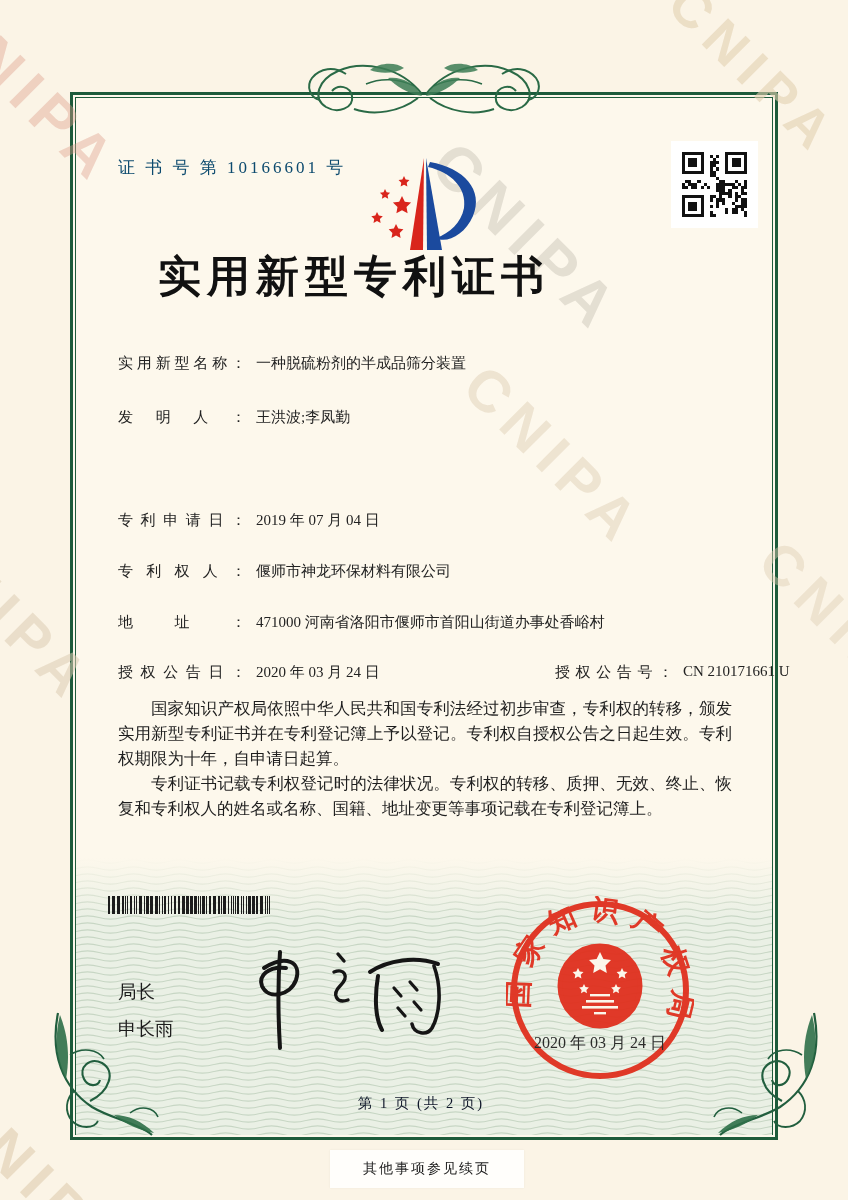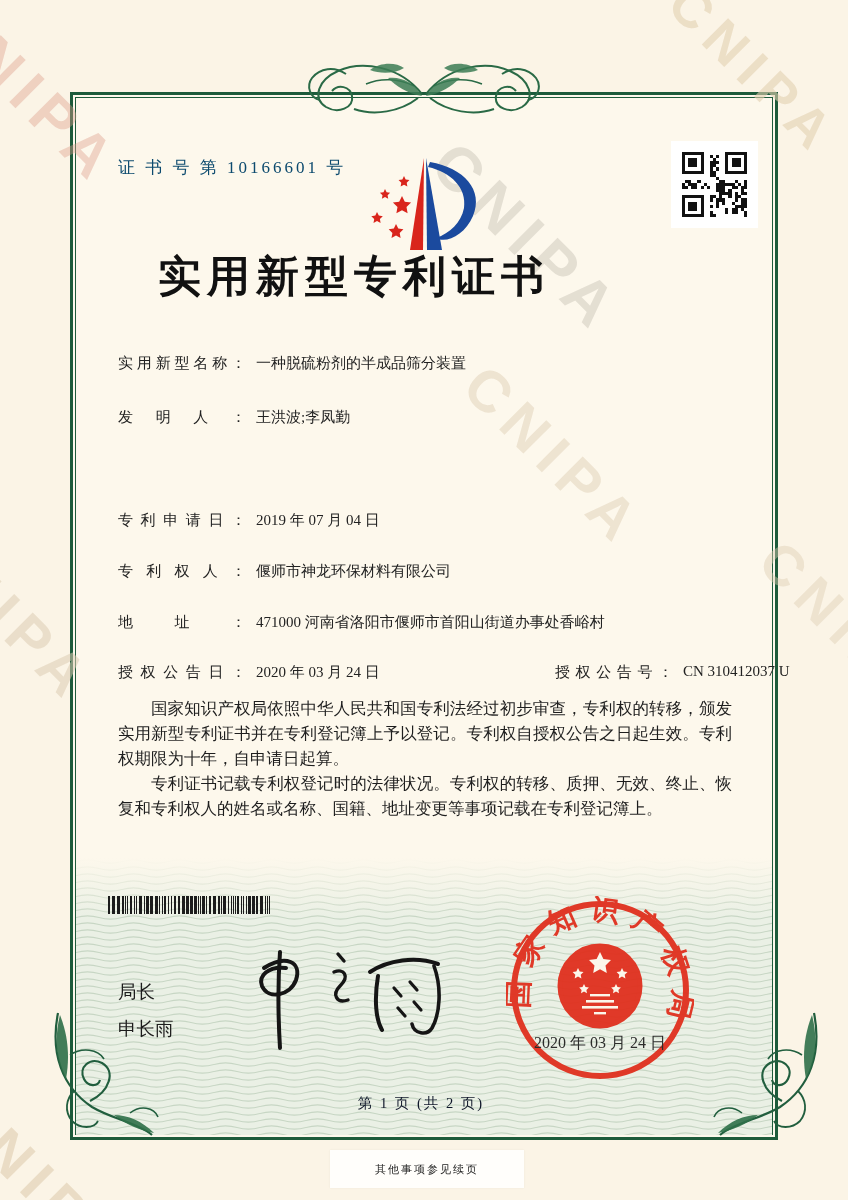--- a/index.html
+++ b/index.html
@@ -45,21 +45,21 @@
   .seal{position:absolute;left:506px;top:896px;width:188px;height:188px;z-index:5;opacity:.95;}
 
   .corner-orn{position:absolute;z-index:3;}
   .top-orn{position:absolute;left:296px;top:56px;z-index:3;}
 
   .page-footer{position:absolute;left:70px;top:1094px;width:702px;text-align:center;
                font-size:14.5px;letter-spacing:2px;color:#0f172a;z-index:4;}
 
   .cont-box{position:absolute;left:330px;top:1150px;width:194px;height:38px;background:#fffefb;
             z-index:4;display:flex;align-items:center;justify-content:center;
-            font-size:11px;letter-spacing:2px;color:#222;box-shadow:0 0 2px rgba(0,0,0,.06);}
+            font-size:14px;letter-spacing:2px;color:#222;box-shadow:0 0 2px rgba(0,0,0,.06);}
 </style>
 </head>
 <body>
 
 <div class="page">
 
   <div class="wm" style="left:-30px;top:-15px;font-size:60px;color:rgba(222,160,140,.42);">CNIPA</div>
   <div class="wm" style="left:700px;top:-28px;font-size:54px;color:rgba(226,208,176,.6);">CNIPA</div>
   <div class="wm" style="left:468px;top:128px;font-size:62px;color:rgba(186,181,168,.38);">CNIPA</div>
   <div class="wm" style="left:498px;top:352px;font-size:58px;color:rgba(224,208,182,.5);">CNIPA</div>
@@ -278,21 +278,21 @@
   </div>
   <div class="row" style="top:562px;">
     <span class="lbl">专利权人：</span><span class="val">偃师市神龙环保材料有限公司</span>
   </div>
   <div class="row" style="top:613px;">
     <span class="lbl">地址：</span><span class="val">471000 河南省洛阳市偃师市首阳山街道办事处香峪村</span>
   </div>
   <div class="row" style="top:663px;width:614px;">
     <span class="lbl">授权公告日：</span><span class="val">2020 年 03 月 24 日</span>
     <span class="grant2">
-      <span class="lbl" style="width:118px;">授权公告号：</span><span class="val">CN 310412037 U</span>
+      <span class="lbl" style="width:118px;">授权公告号：</span><span class="val">CN 210171661 U</span>
     </span>
   </div>
 
   <div class="paras">
     <p>国家知识产权局依照中华人民共和国专利法经过初步审查，专利权的转移，颁发实用新型专利证书并在专利登记簿上予以登记。专利权自授权公告之日起生效。专利权期限为十年，自申请日起算。</p>
     <p>专利证书记载专利权登记时的法律状况。专利权的转移、质押、无效、终止、恢复和专利权人的姓名或名称、国籍、地址变更等事项记载在专利登记簿上。</p>
   </div>
 
   <svg class="barcode" id="barcode" width="166" height="18">
       <rect x="0" y="0" width="2" height="18" fill="#1c1c1c"></rect>

